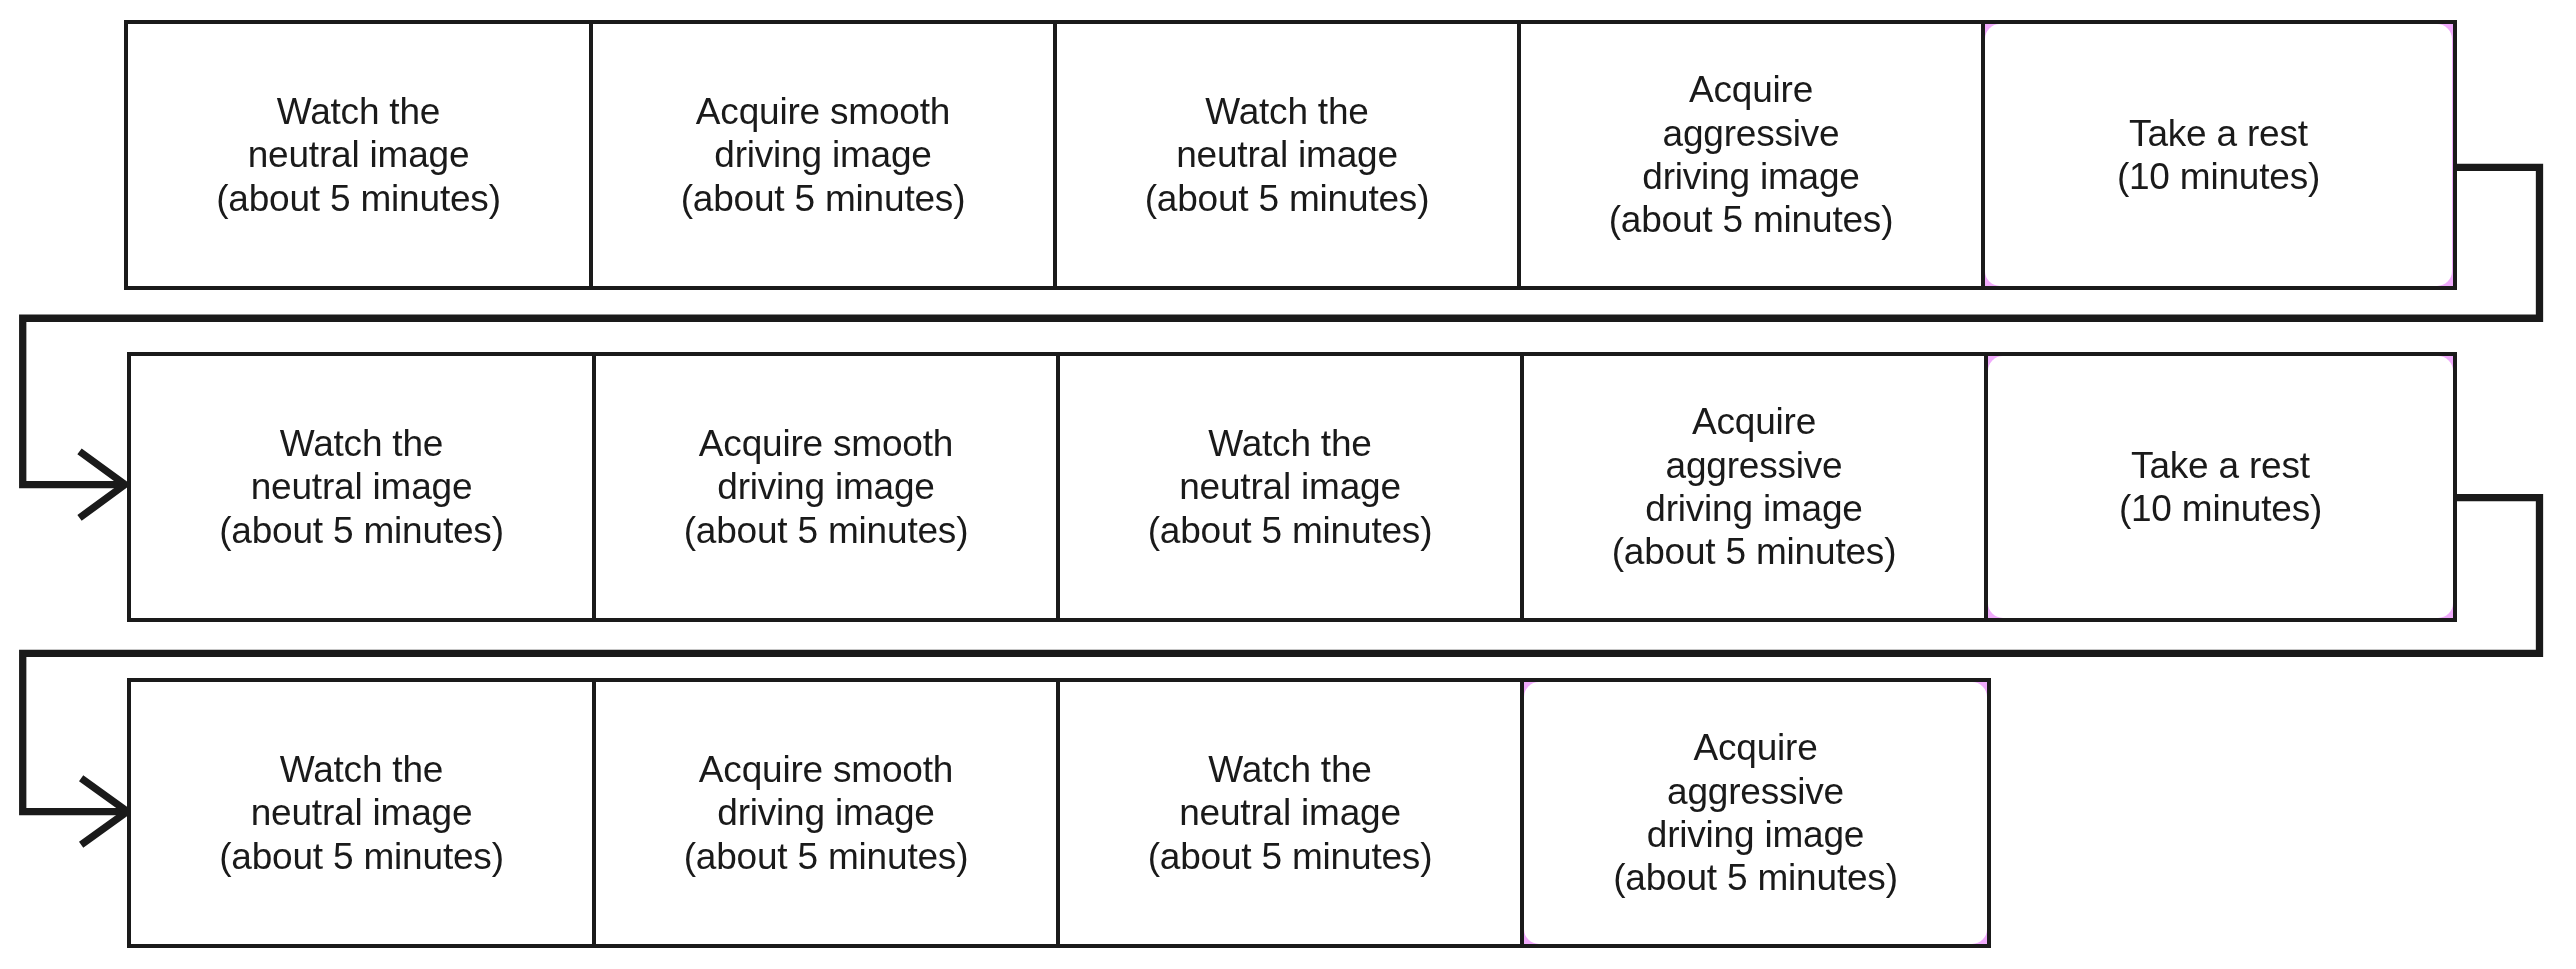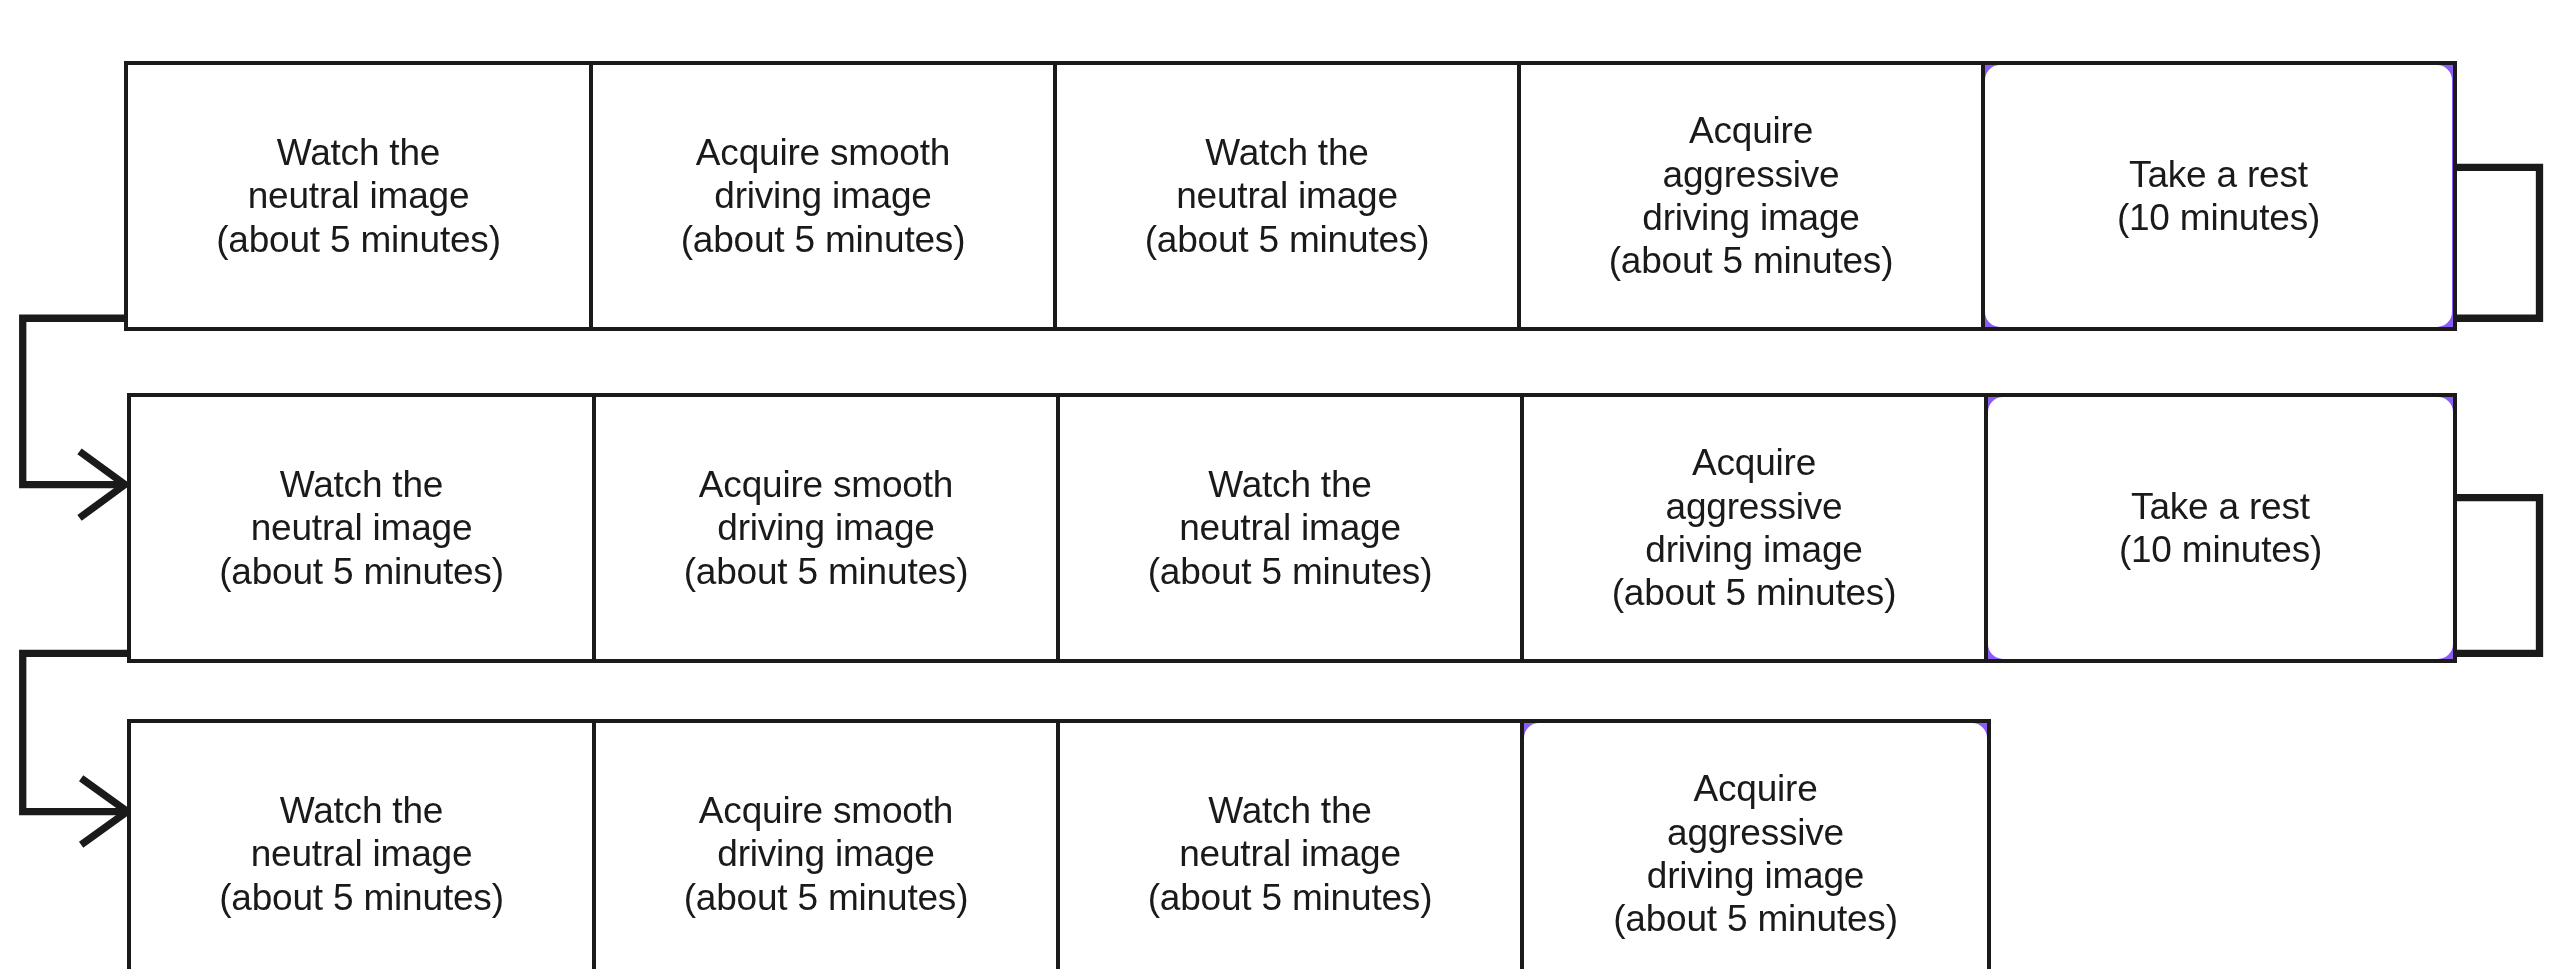--- a/index.html
+++ b/index.html
@@ -24,22 +24,21 @@
     top: 0;
     width: 2576px;
     height: 970px;
   }
   
   .row {
     position: absolute;
     display: flex;
     box-sizing: border-box;
     border: 4px solid #1a1a1a;
-    background: #8b5cf6;
-    margin-top: 41px;
+    background: #f0abfc;
   }
   .cell {
     box-sizing: border-box;
     border-right: 4px solid #1a1a1a;
     display: flex;
     flex-direction: column;
     align-items: center;
     justify-content: center;
     text-align: center;
     padding: 3.2px 8px;

